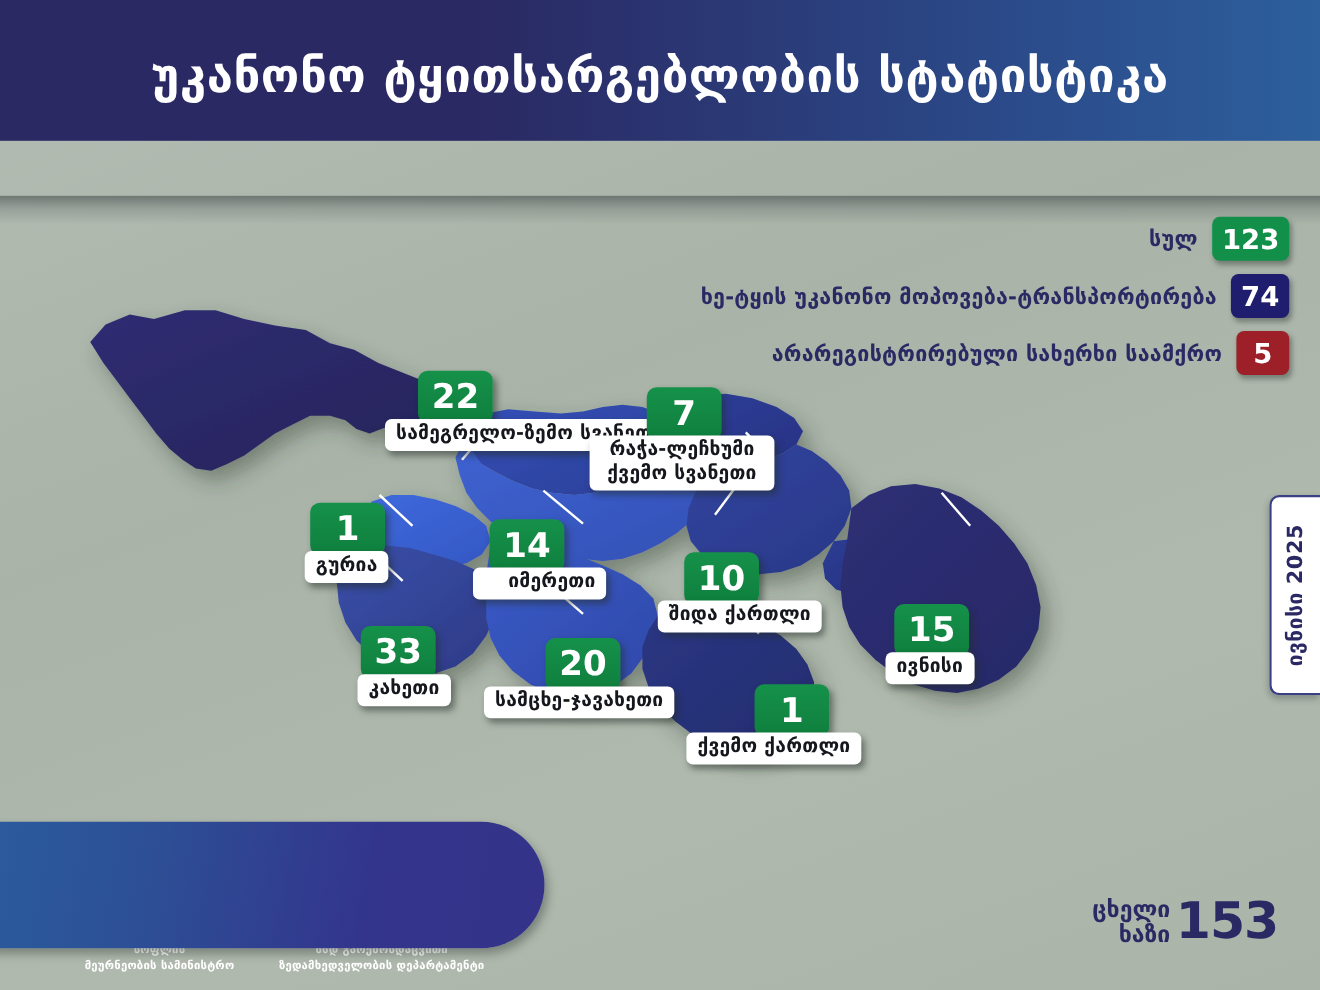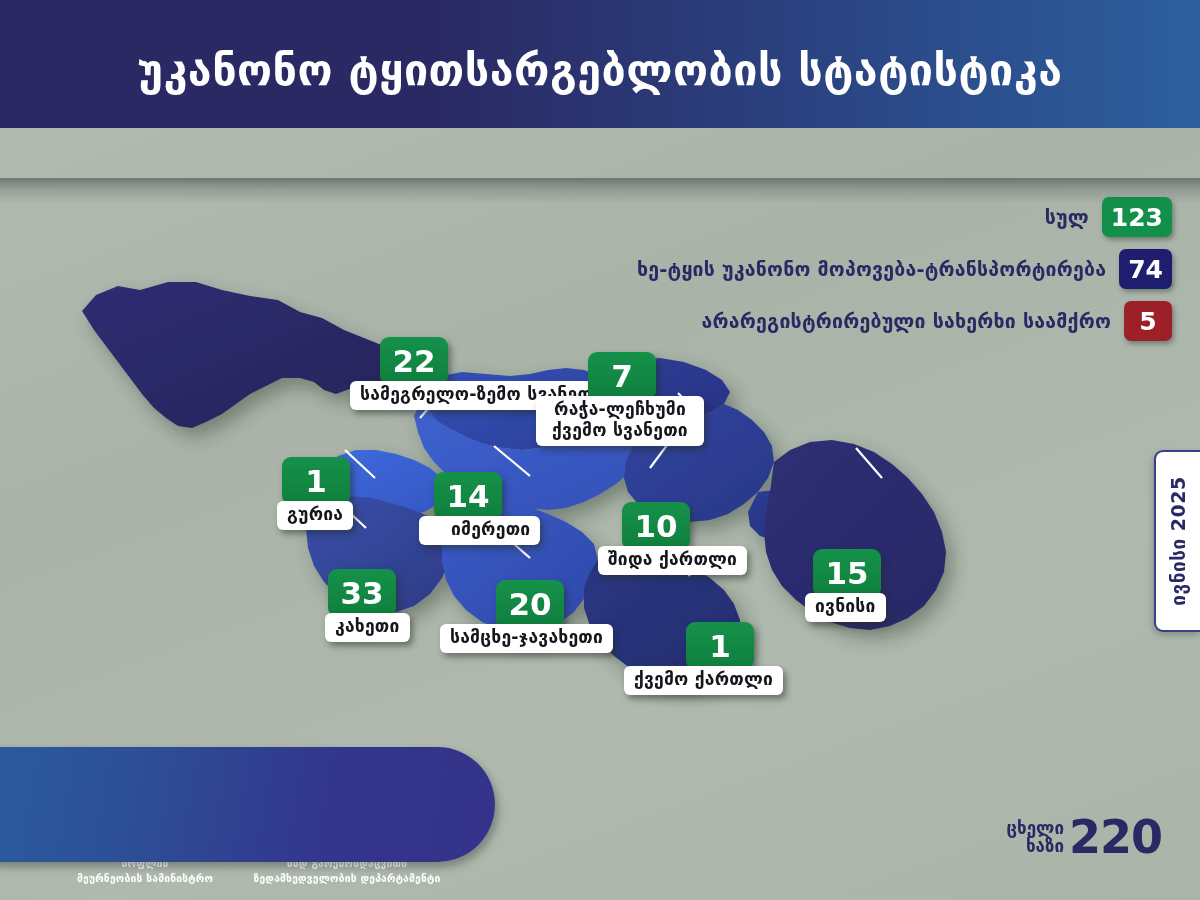--- a/index.html
+++ b/index.html
@@ -136,21 +136,21 @@
   .emblem { width: 40px; height: 50px; }
 
   
   #hotline {
     position: absolute; right: 38px; bottom: 40px;
     display: flex; align-items: center; gap: 5px;
     z-index: 10;
   }
   #hotline-words {
     display: flex; flex-direction: column;
-    color: #2a2963; font-size: 17px; font-weight: 700;
+    color: #2a2963; font-size: 21px; font-weight: 700;
     line-height: 1.05; text-align: right;
   }
   #hotline-number {
     color: #2a2963; font-size: 46px; font-weight: 800; line-height: 0.95;
     letter-spacing: -1px;
   }
 </style>
 </head>
 <body>
 
@@ -281,21 +281,21 @@
   <div class="callout" style="left:536px; top:352px;">
     <div class="callout-num" style="margin-left:52px;">7</div>
     <div class="callout-name two-line" style="margin-top:-4px; width:168px;">რაჭა-ლეჩხუმი<br>ქვემო სვანეთი</div>
   </div>
 
   <div class="callout" style="left:277px; top:457px;">
     <div class="callout-num" style="margin-left:5px;">1</div>
     <div class="callout-name" style="margin-top:-4px;">გურია</div>
   </div>
 
-  <div class="callout" style="left:419px; top:472px;">
+  <div class="callout" style="left:430px; top:472px;">
     <div class="callout-num" style="margin-left:15px;">14</div>
     <div class="callout-name" style="margin-top:-4px;padding-left:32px;">იმერეთი</div>
   </div>
 
   <div class="callout" style="left:598px; top:502px;">
     <div class="callout-num" style="margin-left:24px;">10</div>
     <div class="callout-name" style="margin-top:-4px;">შიდა ქართლი</div>
   </div>
 
   <div class="callout" style="left:805px; top:549px;">
@@ -359,16 +359,16 @@
       <path d="M30 36 L36 44" stroke="#ffffff" stroke-width="1.4"></path>
     </svg>
     <div class="org-name">სსდ გარემოსდაცვითი<br>ზედამხედველობის დეპარტამენტი</div>
   </div>
 
   <div id="hotline">
     <div id="hotline-words">
       <span>ცხელი</span>
       <span>ხაზი</span>
     </div>
-    <div id="hotline-number">220</div>
+    <div id="hotline-number">153</div>
   </div>
 
 </div>
 
 </body></html>

